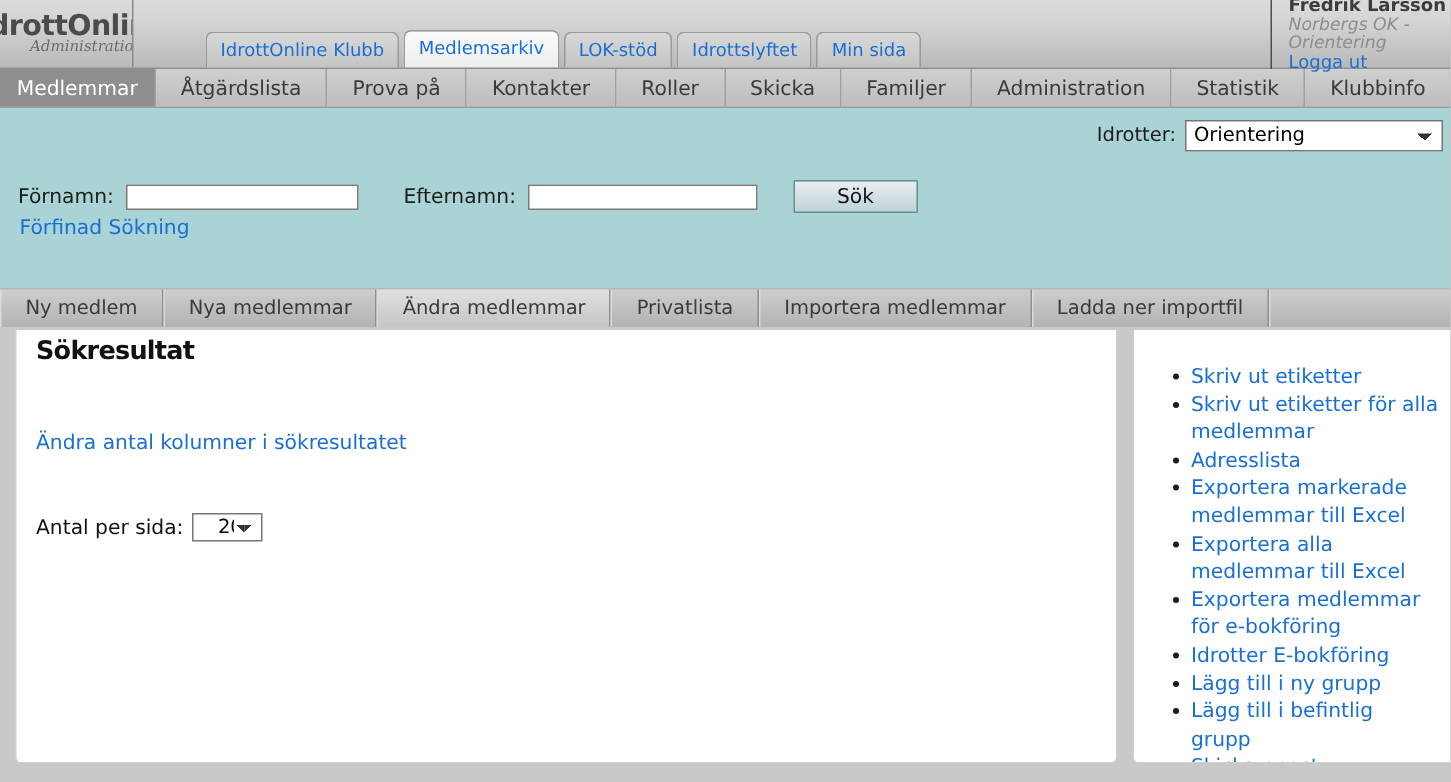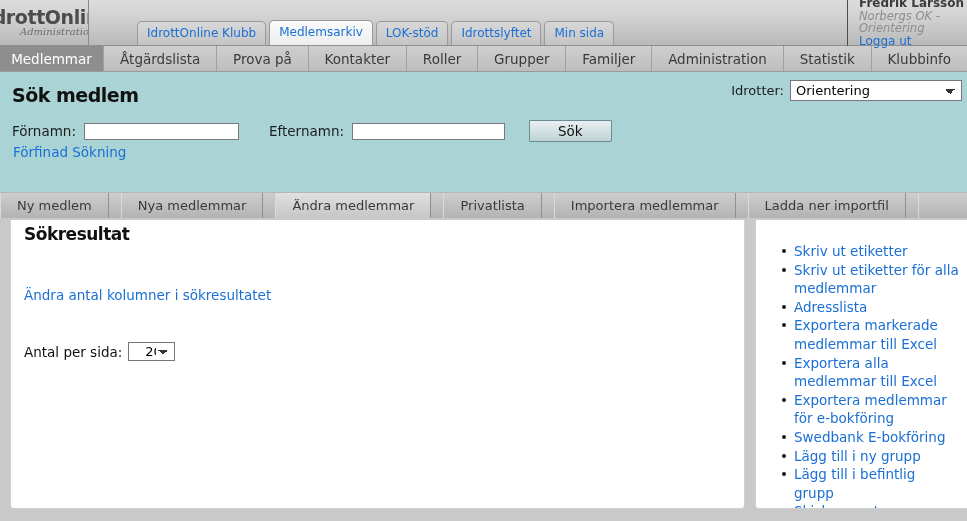--- a/index.html
+++ b/index.html
@@ -235,21 +235,20 @@
   }
   .subnav {
     position: absolute;
     left: 0; top: 2px;
     right: 0;
     height: 26px;
     display: flex;
     background: linear-gradient(to bottom, #cdcdcd, #b3b3b3);
     border-top: 1px solid #b6b6b6;
     box-sizing: border-box;
-    gap: 12px;
   }
   .subnav-item {
     display: flex;
     align-items: center;
     justify-content: center;
     font-size: 13px;
     color: #3a3a3a;
     padding: 0 16px;
     border-right: 1px solid #8f8f8f;
     border-left: 1px solid #dadada;
@@ -391,38 +390,37 @@
   <div class="mainnav-item">
       <span>Prova på</span>
     </div>
   <div class="mainnav-item">
       <span>Kontakter</span>
     </div>
   <div class="mainnav-item">
       <span>Roller</span>
     </div>
   <div class="mainnav-item">
-      <span>Grupper</span>
+      <span>Skicka</span>
     </div>
   <div class="mainnav-item">
       <span>Familjer</span>
     </div>
   <div class="mainnav-item">
       <span>Administration</span>
     </div>
   <div class="mainnav-item">
       <span>Statistik</span>
     </div>
   <div class="mainnav-item">
       <span>Klubbinfo</span>
     </div>
 </div>
 
 <div class="searchpanel">
-  <h1>Sök medlem</h1>
 
   <div class="idrotter-row">
     <span class="idrotter-label">Idrotter:</span>
     <select class="sel sel-idrotter">
       <option>Orientering</option>
     </select>
   </div>
 
   <div class="fieldrow">
     <span class="fld-label">Förnamn:</span>
@@ -473,20 +471,20 @@
   </div>
 
   <div class="action-panel">
     <ul class="action-list">
       <li><a class="action-link" href="#">Skriv ut etiketter</a></li>
       <li><a class="action-link" href="#">Skriv ut etiketter för alla medlemmar</a></li>
       <li><a class="action-link" href="#">Adresslista</a></li>
       <li><a class="action-link" href="#">Exportera markerade medlemmar till Excel</a></li>
       <li><a class="action-link" href="#">Exportera alla medlemmar till Excel</a></li>
       <li><a class="action-link" href="#">Exportera medlemmar för e-bokföring</a></li>
-      <li><a class="action-link" href="#">Swedbank E-bokföring</a></li>
+      <li><a class="action-link" href="#">Idrotter E-bokföring</a></li>
       <li><a class="action-link" href="#">Lägg till i ny grupp</a></li>
       <li><a class="action-link" href="#">Lägg till i befintlig grupp</a></li>
       <li><a class="action-link" href="#">Skicka epost</a></li>
     </ul>
   </div>
 
 </div>
 
 </body></html>

